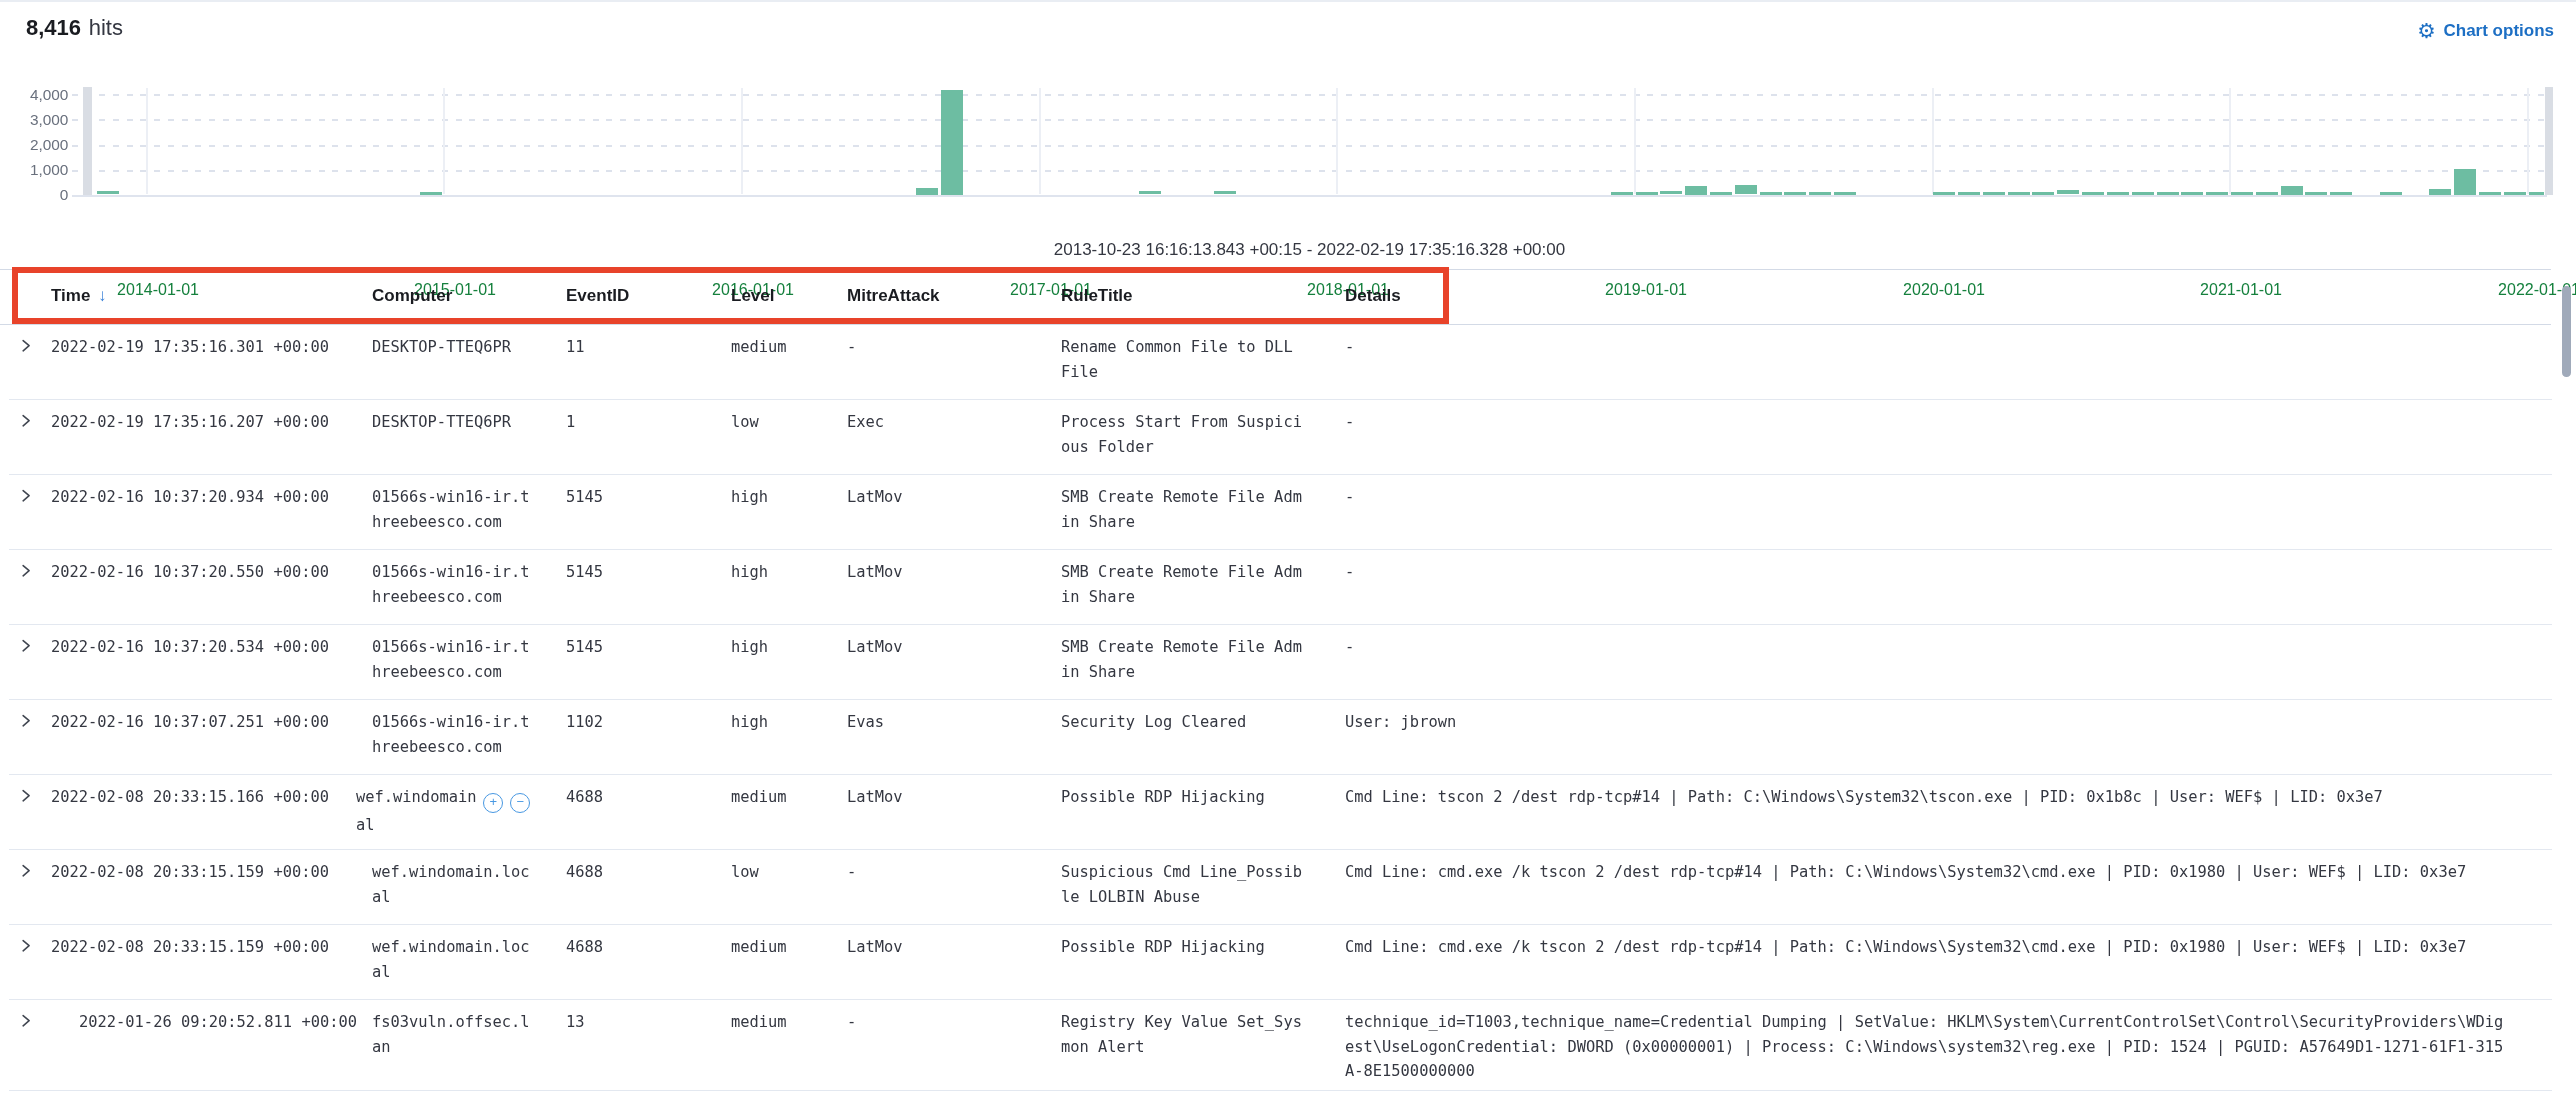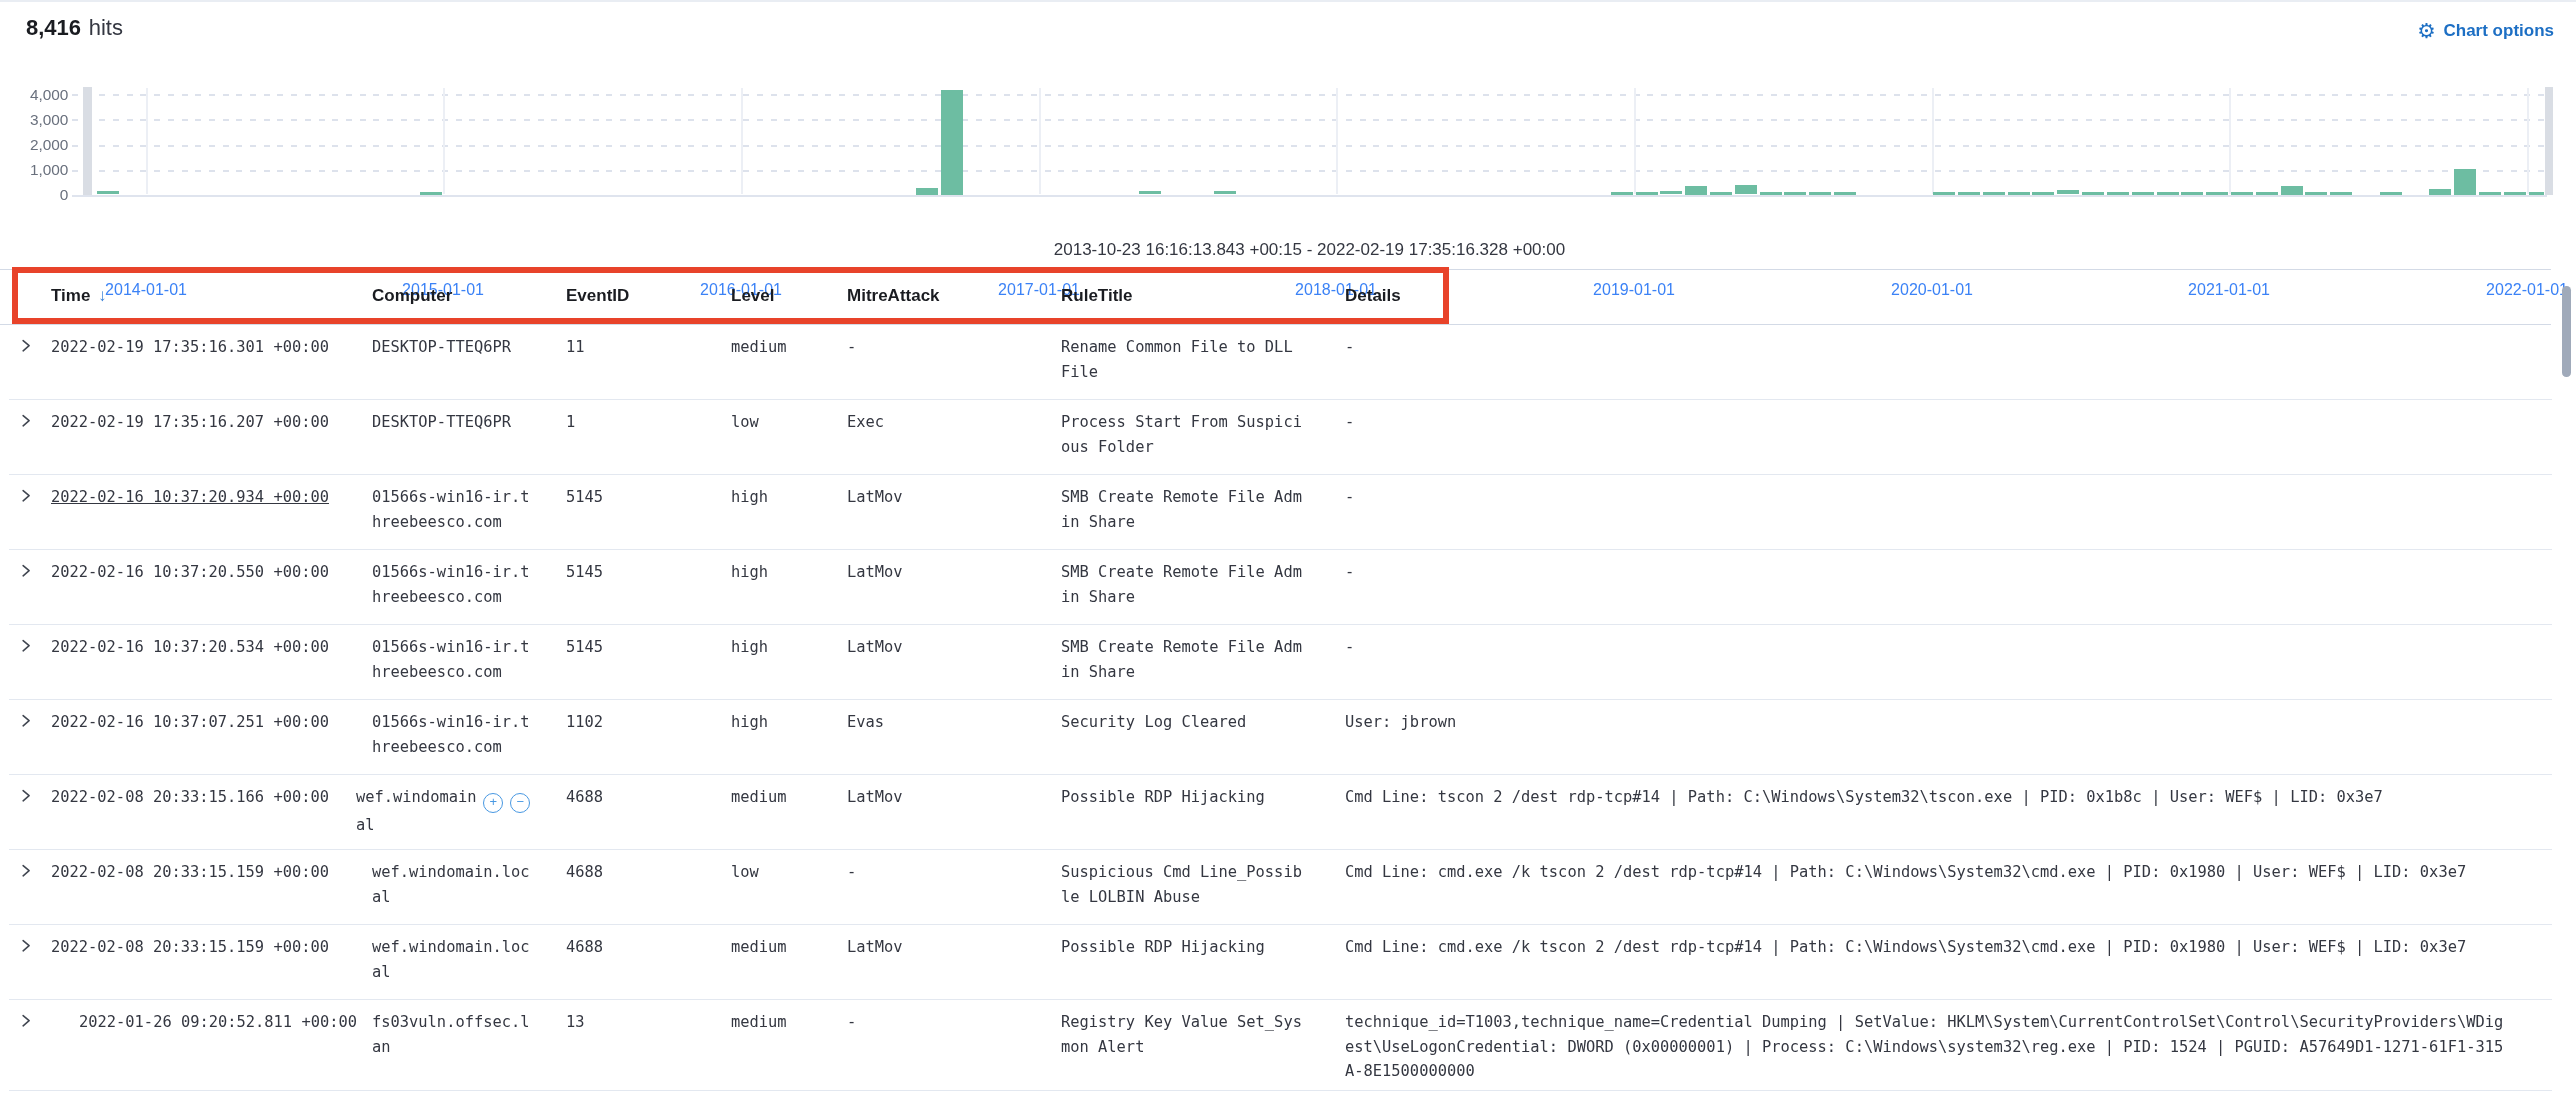--- a/index.html
+++ b/index.html
@@ -14,21 +14,21 @@
   
   #hits-line{left:26px;top:15.4px;font-size:22px;white-space:pre;}
   #hits-count{font-weight:bold;color:#1a1c21;}
   #hits-label{color:#343741;margin-left:7.7px;}
   #chart-options{right:22px;top:20.6px;display:flex;align-items:center;gap:7.7px;color:#1d6fc4;cursor:pointer;}
   #chart-options .gear{font-size:20.6px;line-height:20.6px;}
   #chart-options .lbl{font-size:17px;font-weight:600;}
   
   #chart{left:0;top:73px;width:2576px;height:159px;}
   .ylab{position:absolute;width:53px;text-align:right;font-size:15.4px;color:#69707d;line-height:19px;}
-  .xlab{position:absolute;transform:translateX(-50%);font-size:16px;color:#3b82f6;top:208px;white-space:nowrap;}
+  .xlab{position:absolute;transform:translateX(-50%);font-size:16px;color:#15803d;top:208px;white-space:nowrap;margin-left:12px;}
   .hgrid{position:absolute;height:1.7px;background-image:repeating-linear-gradient(90deg,#dde2ec 0 6px,transparent 6px 13.7px);}
   .baseline{position:absolute;height:1.7px;background:#dfe4ee;}
   .vline{position:absolute;width:1.7px;background:#eceff5;}
   .bar{position:absolute;background:#6dbda2;}
   .bar.partial{background:#d9dde4;}
   
   #time-range-caption{left:72px;top:240px;width:2475px;text-align:center;font-size:17px;color:#343741;}
   
   #table-top-line{left:0;top:269px;width:2551px;height:0.9px;background:#d3dae6;}
   #table-header{left:0;top:267px;width:2576px;height:57px;}
@@ -168,21 +168,21 @@
       <div class="cell" style="left: 566px;">1</div>
       <div class="cell" style="left: 731px;">low</div>
       <div class="cell" style="left: 847px;">Exec</div>
       <div class="cell" style="left: 1061px;">Process Start From Suspici<br>ous Folder</div>
       <div class="cell" style="left: 1345px;">-</div>
     </div>
     <div class="row" style="height: 75px;">
       <div class="chev"><svg width="15.4" height="15.4" viewBox="0 0 18 18">
           <path d="M6 3 L13 9 L6 15" fill="none" stroke="#404650" stroke-width="1.8" stroke-linecap="round" stroke-linejoin="round"></path>
         </svg></div>
-      <div class="cell" style="left: 51px; text-decoration: underline;">2022-02-16 10:37:20.934 +00:00</div>
+      <div class="cell" style="left: 51px;">2022-02-16 10:37:20.934 +00:00</div>
       <div class="cell" style="left: 372px;">01566s-win16-ir.t<br>hreebeesco.com</div>
       <div class="cell" style="left: 566px;">5145</div>
       <div class="cell" style="left: 731px;">high</div>
       <div class="cell" style="left: 847px;">LatMov</div>
       <div class="cell" style="left: 1061px;">SMB Create Remote File Adm<br>in Share</div>
       <div class="cell" style="left: 1345px;">-</div>
     </div>
     <div class="row" style="height: 75px;">
       <div class="chev"><svg width="15.4" height="15.4" viewBox="0 0 18 18">
           <path d="M6 3 L13 9 L6 15" fill="none" stroke="#404650" stroke-width="1.8" stroke-linecap="round" stroke-linejoin="round"></path>

